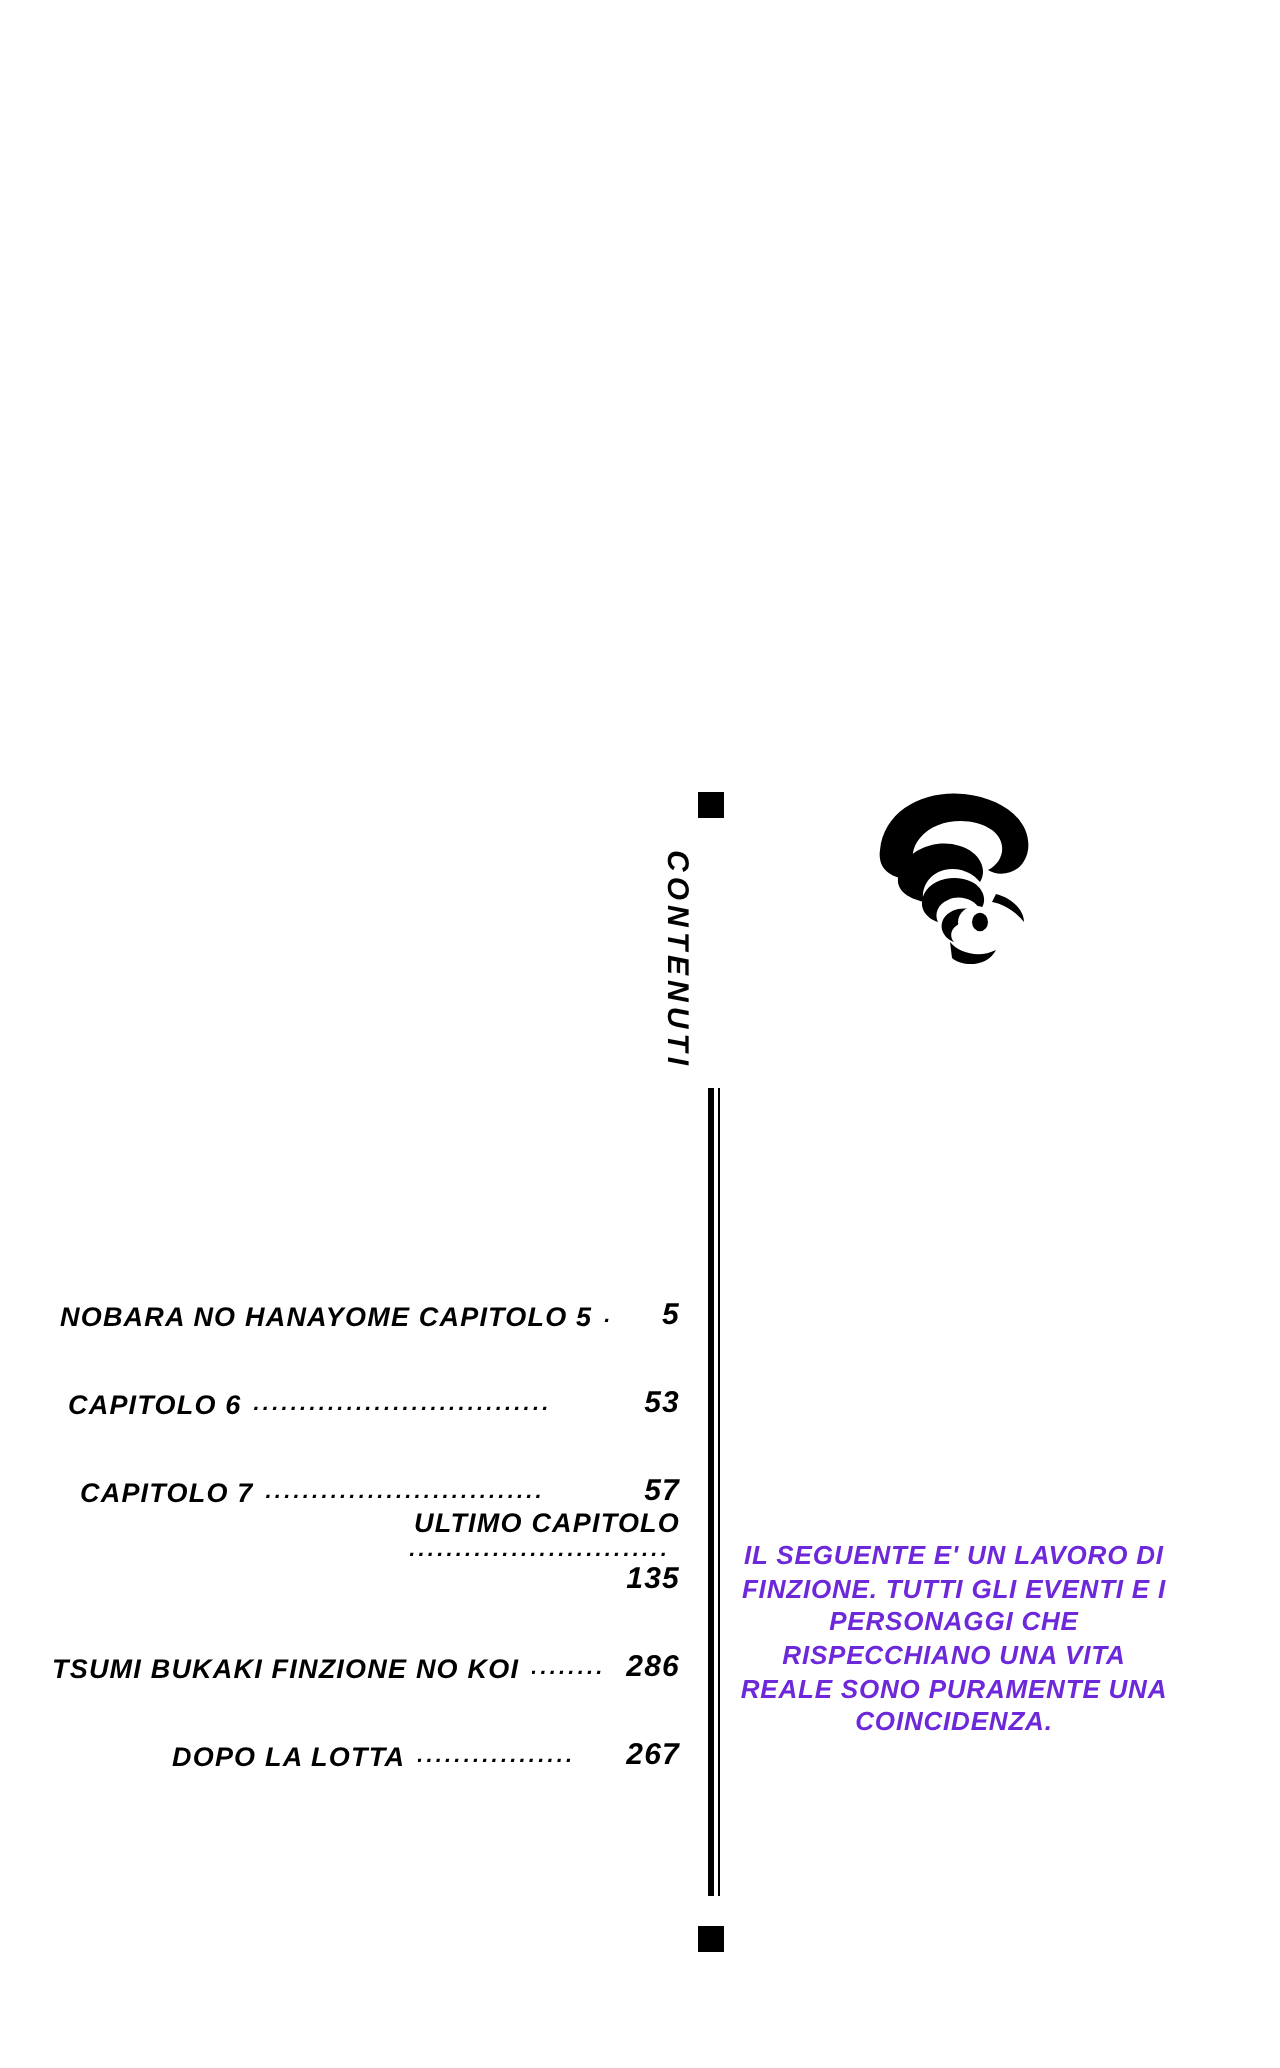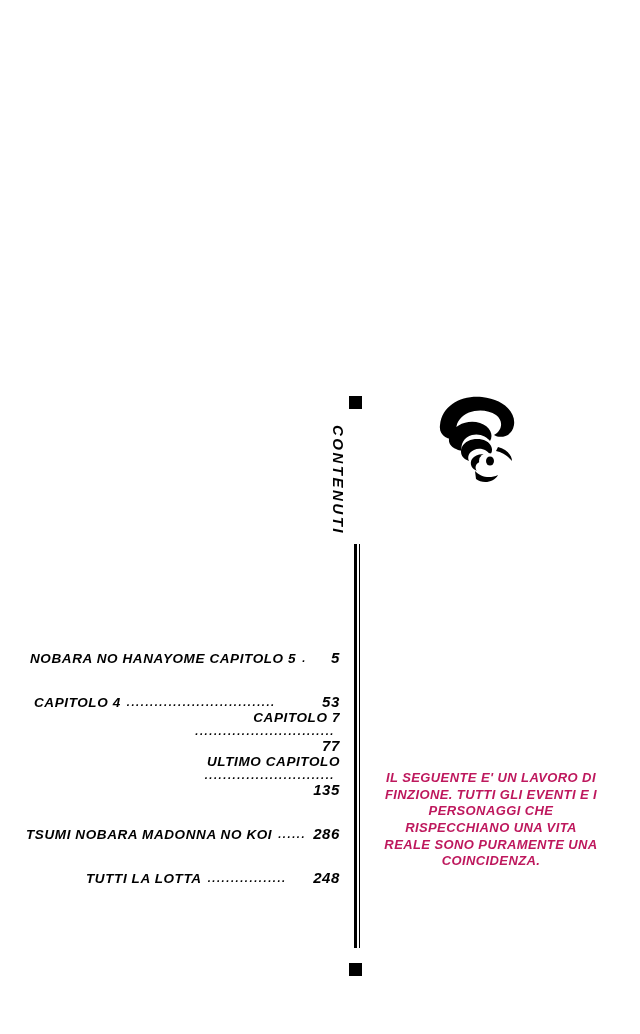--- a/index.html
+++ b/index.html
@@ -99,38 +99,38 @@
   }
   .toc-row .page {
     white-space: nowrap;
     font-size: 15px;
     min-width: 30px;
     text-align: right;
   }
   
   .r0 { padding-left: 20px; }
   .r1 { padding-left: 24px; }
-  .r2 { padding-left: 30px; flex-direction: column; }
+  .r2 { padding-left: 30px; }
   .r3 { padding-left: 4px; flex-direction: column; }
   .r4 { padding-left: 16px; }
   .r5 { padding-left: 76px; }
 
   
   .disclaimer {
     position: absolute;
-    left: 382px;
+    left: 368px;
     top: 770px;
     width: 218px;
     text-align: center;
     font-style: italic;
     font-weight: bold;
     font-size: 13px;
     line-height: 1.28;
     letter-spacing: 0.4px;
-    color: #be185d;
+    color: #6d28d9;
   }
 
   
   .face {
     position: absolute;
     left: 432px;
     top: 395px;
     width: 90px;
     height: 95px;
   }
@@ -163,41 +163,41 @@
     </svg>
   </div>
 
   <div class="toc">
     <div class="toc-row r0">
       <span class="title">NOBARA NO HANAYOME CAPITOLO 5</span>
       <span class="dots">..........</span>
       <span class="page">5</span>
     </div>
     <div class="toc-row r1">
-      <span class="title">CAPITOLO 4</span>
+      <span class="title">CAPITOLO 6</span>
       <span class="dots">................................</span>
       <span class="page">53</span>
     </div>
     <div class="toc-row r2">
       <span class="title">CAPITOLO 7</span>
       <span class="dots">..............................</span>
-      <span class="page">77</span>
+      <span class="page">57</span>
     </div>
     <div class="toc-row r3">
       <span class="title">ULTIMO CAPITOLO</span>
       <span class="dots">............................</span>
       <span class="page">135</span>
     </div>
     <div class="toc-row r4">
-      <span class="title">TSUMI NOBARA MADONNA NO KOI</span>
+      <span class="title">TSUMI BUKAKI FINZIONE NO KOI</span>
       <span class="dots">........</span>
       <span class="page">286</span>
     </div>
     <div class="toc-row r5">
-      <span class="title">TUTTI LA LOTTA</span>
+      <span class="title">DOPO LA LOTTA</span>
       <span class="dots">.................</span>
-      <span class="page">248</span>
+      <span class="page">267</span>
     </div>
   </div>
 
   <div class="disclaimer">IL SEGUENTE E' UN LAVORO DI FINZIONE. TUTTI GLI EVENTI E I PERSONAGGI CHE RISPECCHIANO UNA VITA REALE SONO PURAMENTE UNA COINCIDENZA.</div>
 
 </div>
 
 </body></html>

